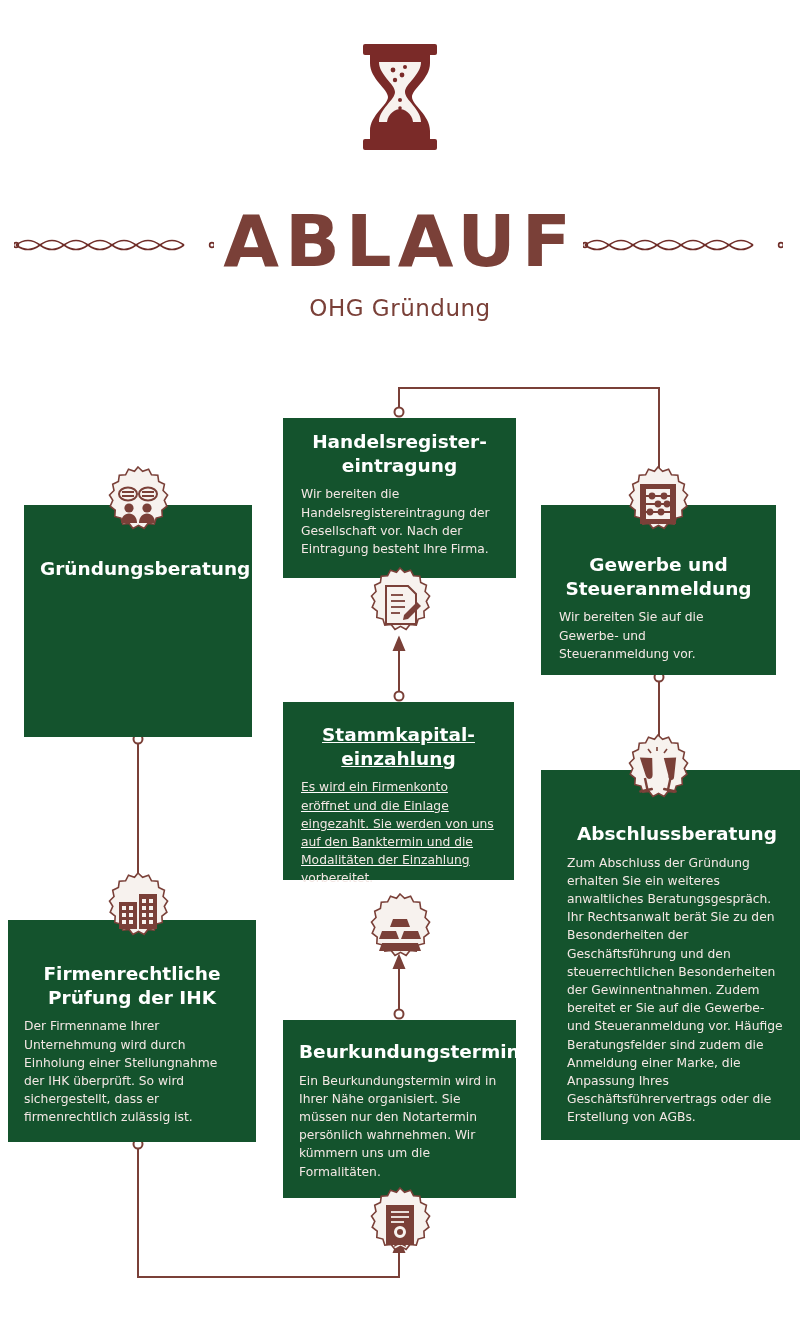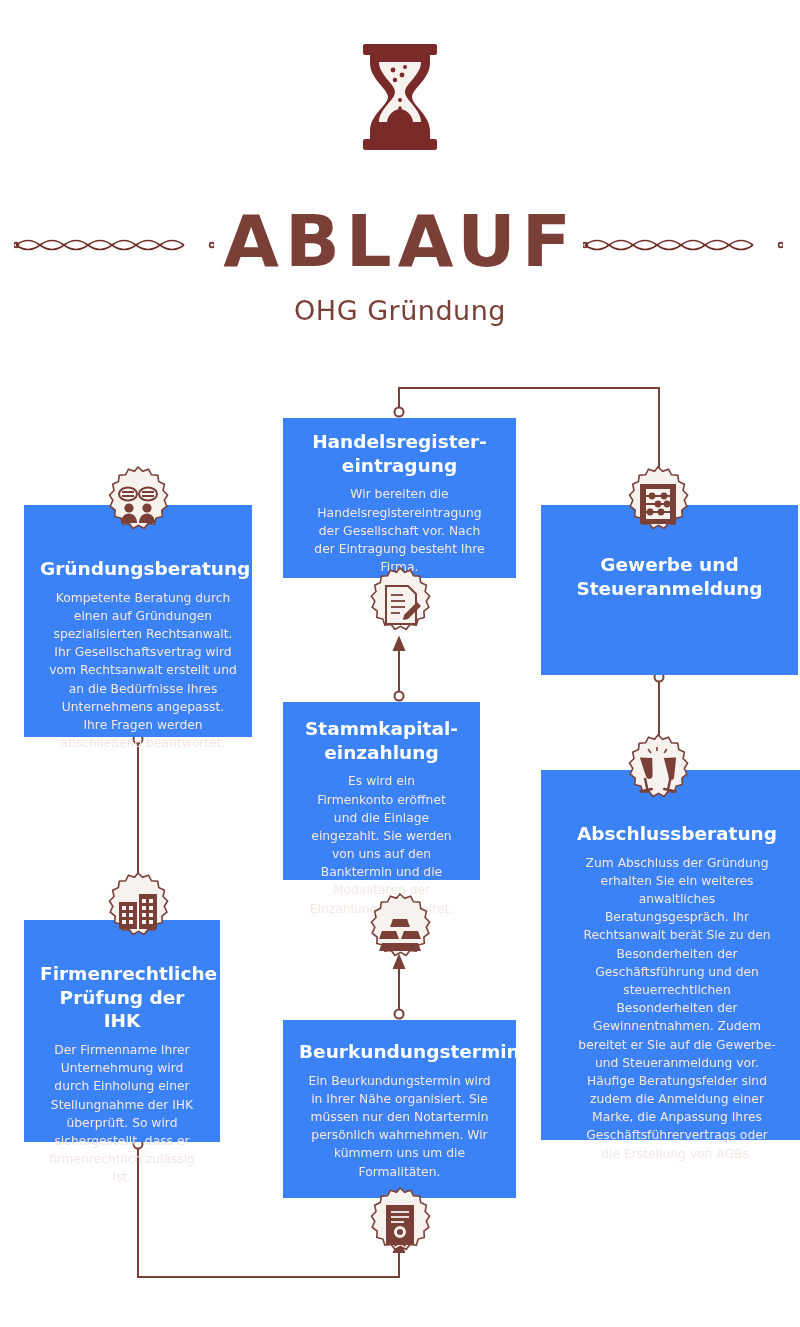--- a/index.html
+++ b/index.html
@@ -40,21 +40,21 @@
     font-family: "DejaVu Sans", sans-serif;
     font-size: 72px;
     font-weight: bold;
     letter-spacing: 6px;
     color: #7a4038;
     line-height: 1;
     margin: 0;
   }
   .sub-title {
     font-family: "DejaVu Sans", sans-serif;
-    font-size: 27px;
+    font-size: 23px;
     color: #7a4038;
     margin-top: 18px;
     letter-spacing: 0.5px;
   }
   .orn {
     position: absolute;
     top: 232px;
     height: 26px;
     width: 200px;
   }
@@ -65,49 +65,49 @@
   .connectors {
     position: absolute;
     left: 0; top: 0;
     width: 800px; height: 1327px;
     pointer-events: none;
   }
 
   
   .card {
     position: absolute;
-    background: #3b82f6;
+    background: #14532d;
     color: #ffffff;
     box-sizing: border-box;
   }
   .card .card-title {
     font-family: "DejaVu Sans", sans-serif;
     font-weight: bold;
     font-size: 18.5px;
     line-height: 1.28;
     text-align: center;
     margin: 0 0 8px 0;
     color: #ffffff;
   }
   .card .card-body {
     font-family: "DejaVu Sans", sans-serif;
     font-size: 12.3px;
     line-height: 1.48;
-    text-align: center;
+    text-align: left;
     color: #f3e7e4;
-    margin: 8px;
+    margin: 0;
   }
 
   
   #card-gruendungsberatung { left: 24px;  top: 505px;  width: 228px; height: 232px; padding: 52px 6px 0 16px; }
-  #card-firmenrechtliche   { left: 24px;  top: 920px;  width: 196px; height: 222px; padding: 42px 16px 0 16px; }
+  #card-firmenrechtliche   { left: 8px;  top: 920px;  width: 248px; height: 222px; padding: 42px 16px 0 16px; }
   #card-handelsregister    { left: 283px; top: 418px;  width: 233px; height: 160px; padding: 12px 18px 0 18px; }
-  #card-stammkapital       { left: 283px; top: 702px;  width: 197px; height: 178px; padding: 15px 18px 0 18px; }
+  #card-stammkapital       { left: 283px; top: 702px;  width: 231px; height: 178px; padding: 21px 18px 0 18px; text-decoration: underline; }
   #card-beurkundung        { left: 283px; top: 1020px; width: 233px; height: 178px; padding: 20px 16px 0 16px; }
-  #card-gewerbe            { left: 541px; top: 505px;  width: 257px; height: 170px; padding: 48px 18px 12px 18px; }
+  #card-gewerbe            { left: 541px; top: 505px;  width: 235px; height: 170px; padding: 48px 18px 12px 18px; }
   #card-abschluss          { left: 541px; top: 770px;  width: 264px; height: 370px; padding: 52px 18px 0 26px; }
 
   
   .badge {
     position: absolute;
     width: 76px;
     height: 76px;
   }
   #badge-gruendungsberatung { left: 100px; top: 466px; }
   #badge-firmenrechtliche   { left: 100px; top: 872px; }
@@ -196,25 +196,25 @@
     </g>
   </svg>
 
   <div class="card" id="card-handelsregister">
     <div class="card-title">Handelsregister- eintragung</div>
     <div class="card-body">Wir bereiten die Handelsregistereintragung der Gesellschaft vor. Nach der Eintragung besteht Ihre Firma.</div>
   </div>
 
   <div class="card" id="card-gruendungsberatung">
     <div class="card-title">Gründungsberatung</div>
-    <div class="card-body">Kompetente Beratung durch einen auf Gründungen spezialisierten Rechtsanwalt. Ihr Gesellschaftsvertrag wird vom Rechtsanwalt erstellt und an die Bedürfnisse Ihres Unternehmens angepasst. Ihre Fragen werden abschließend beantwortet.</div>
   </div>
 
   <div class="card" id="card-gewerbe">
     <div class="card-title">Gewerbe und Steueranmeldung</div>
+    <div class="card-body">Wir bereiten Sie auf die Gewerbe- und Steueranmeldung vor.</div>
   </div>
 
   <div class="card" id="card-stammkapital">
     <div class="card-title">Stammkapital- einzahlung</div>
     <div class="card-body">Es wird ein Firmenkonto eröffnet und die Einlage eingezahlt. Sie werden von uns auf den Banktermin und die Modalitäten der Einzahlung vorbereitet.</div>
   </div>
 
   <div class="card" id="card-abschluss">
     <div class="card-title">Abschlussberatung</div>
     <div class="card-body">Zum Abschluss der Gründung erhalten Sie ein weiteres anwaltliches Beratungsgespräch. Ihr Rechtsanwalt berät Sie zu den Besonderheiten der Geschäftsführung und den steuerrechtlichen Besonderheiten der Gewinnentnahmen. Zudem bereitet er Sie auf die Gewerbe- und Steueranmeldung vor. Häufige Beratungsfelder sind zudem die Anmeldung einer Marke, die Anpassung Ihres Geschäftsführervertrags oder die Erstellung von AGBs.</div>

